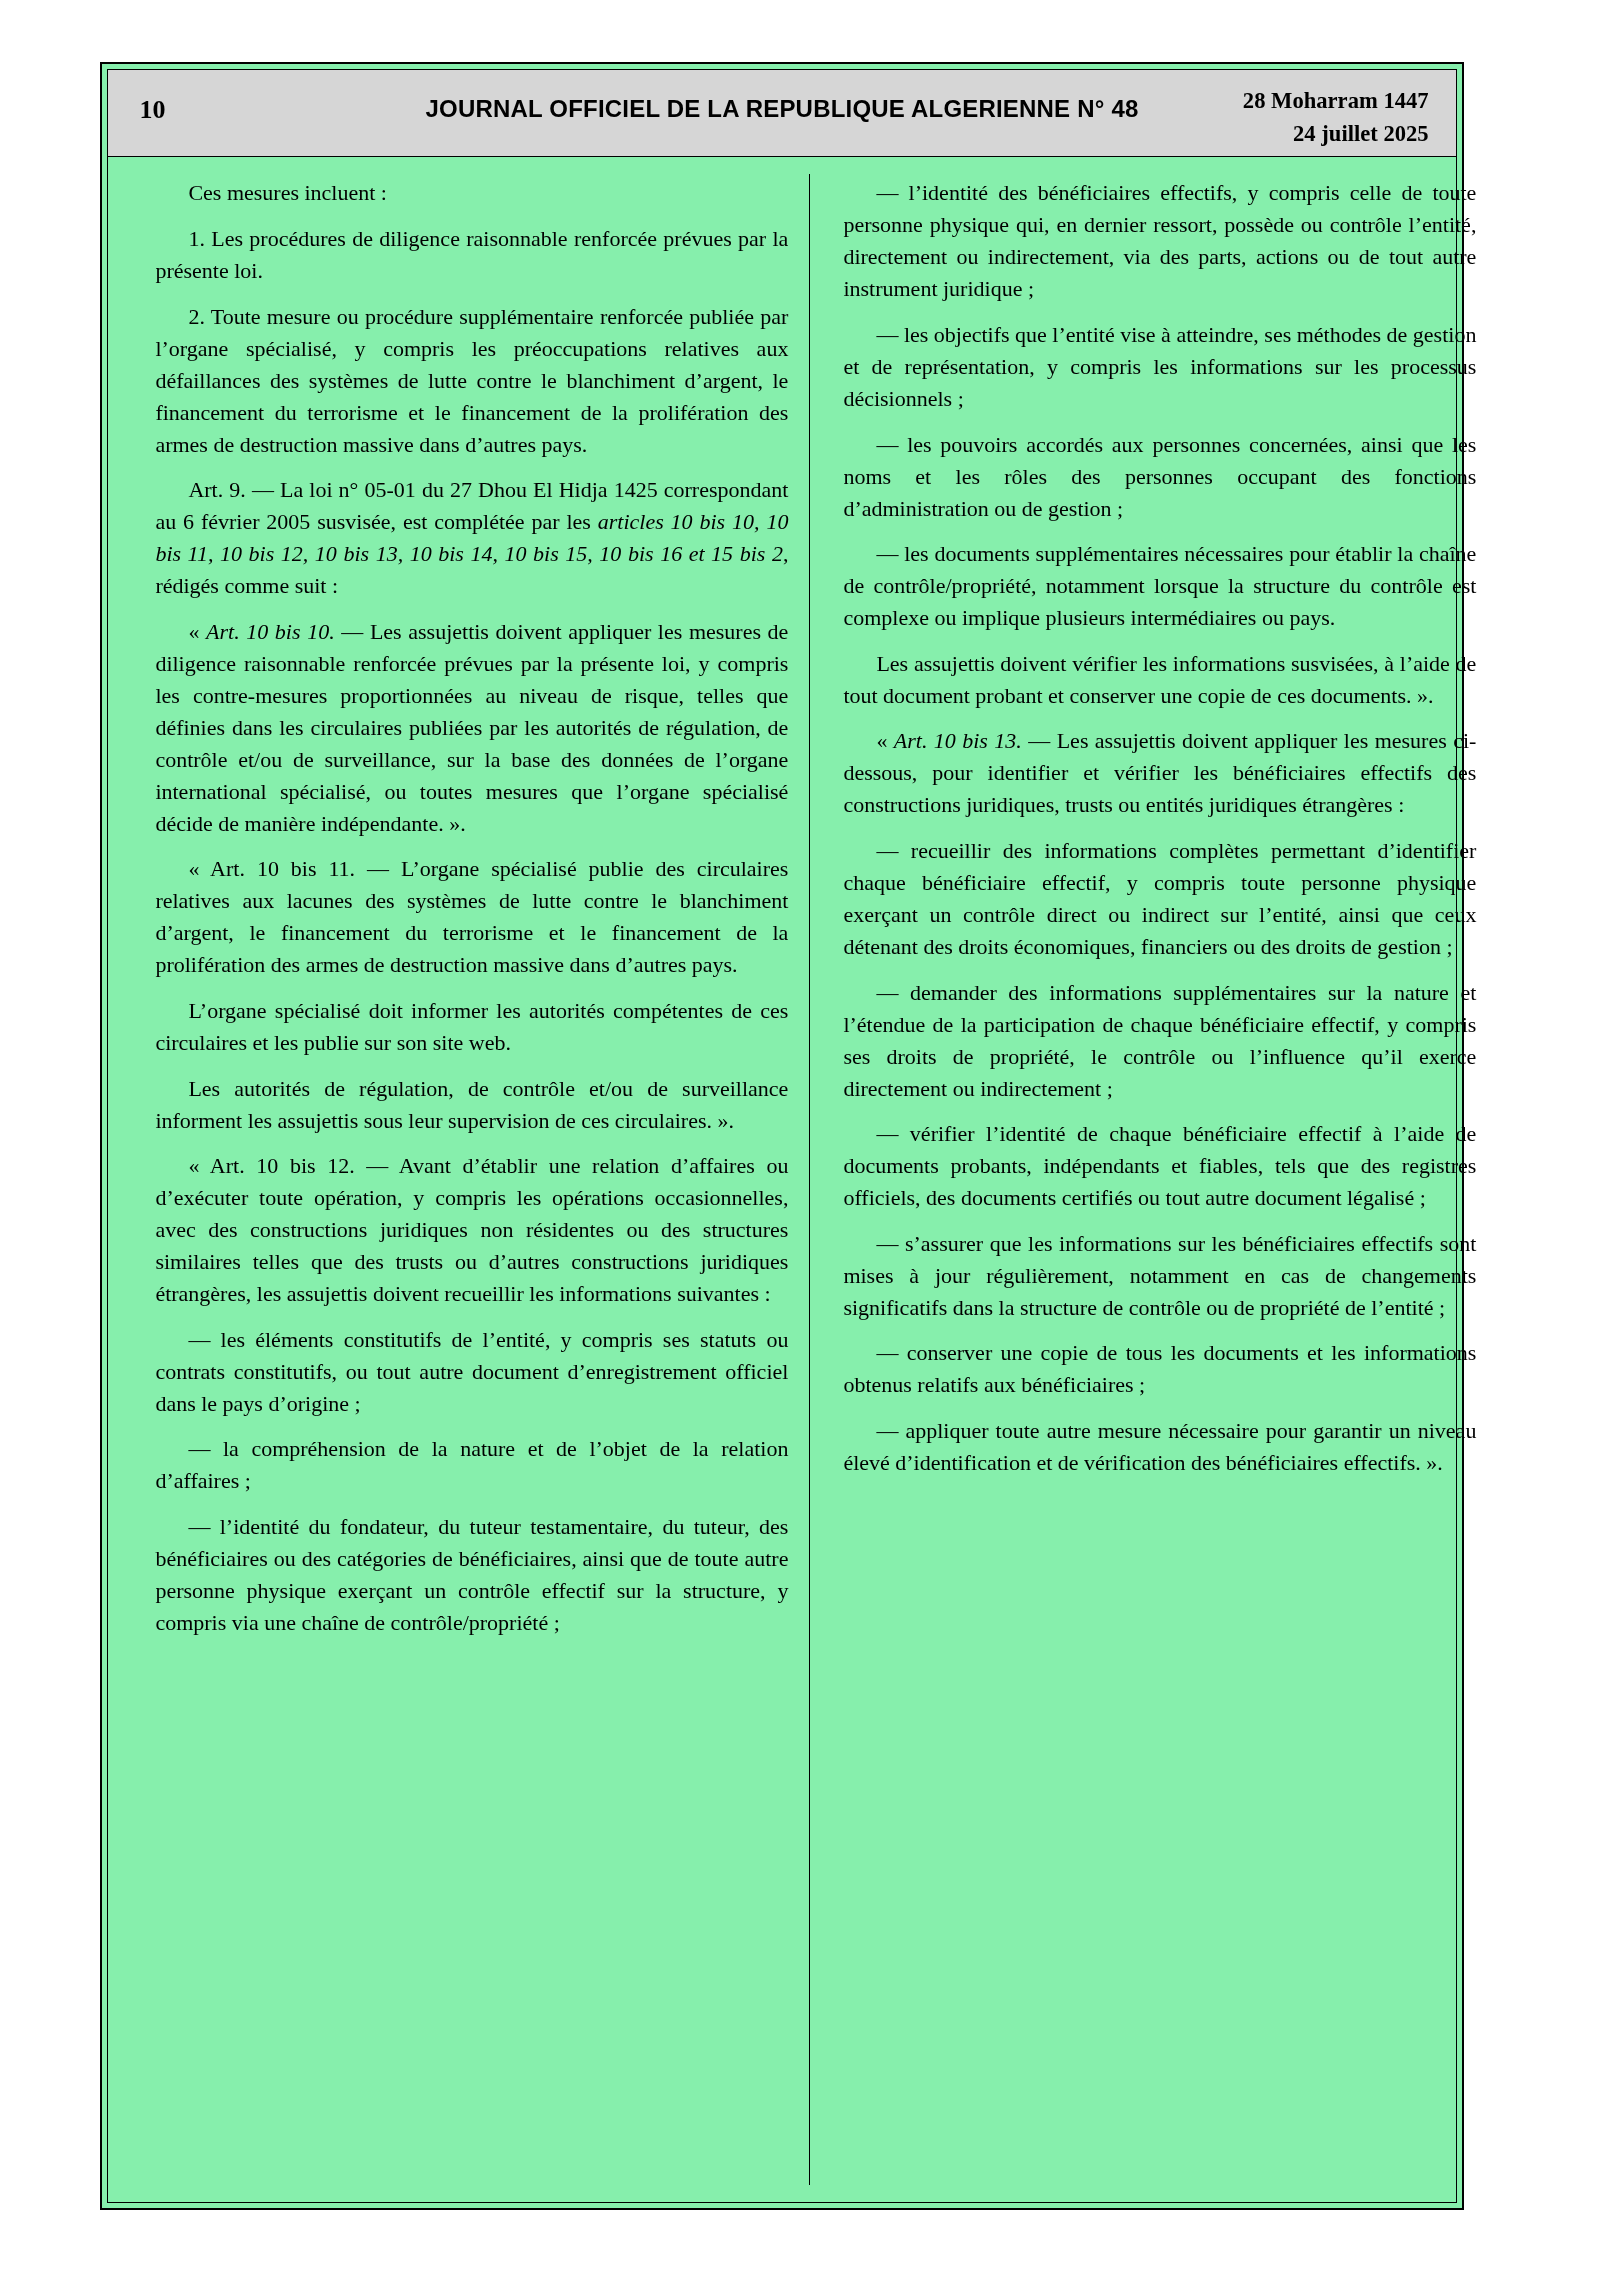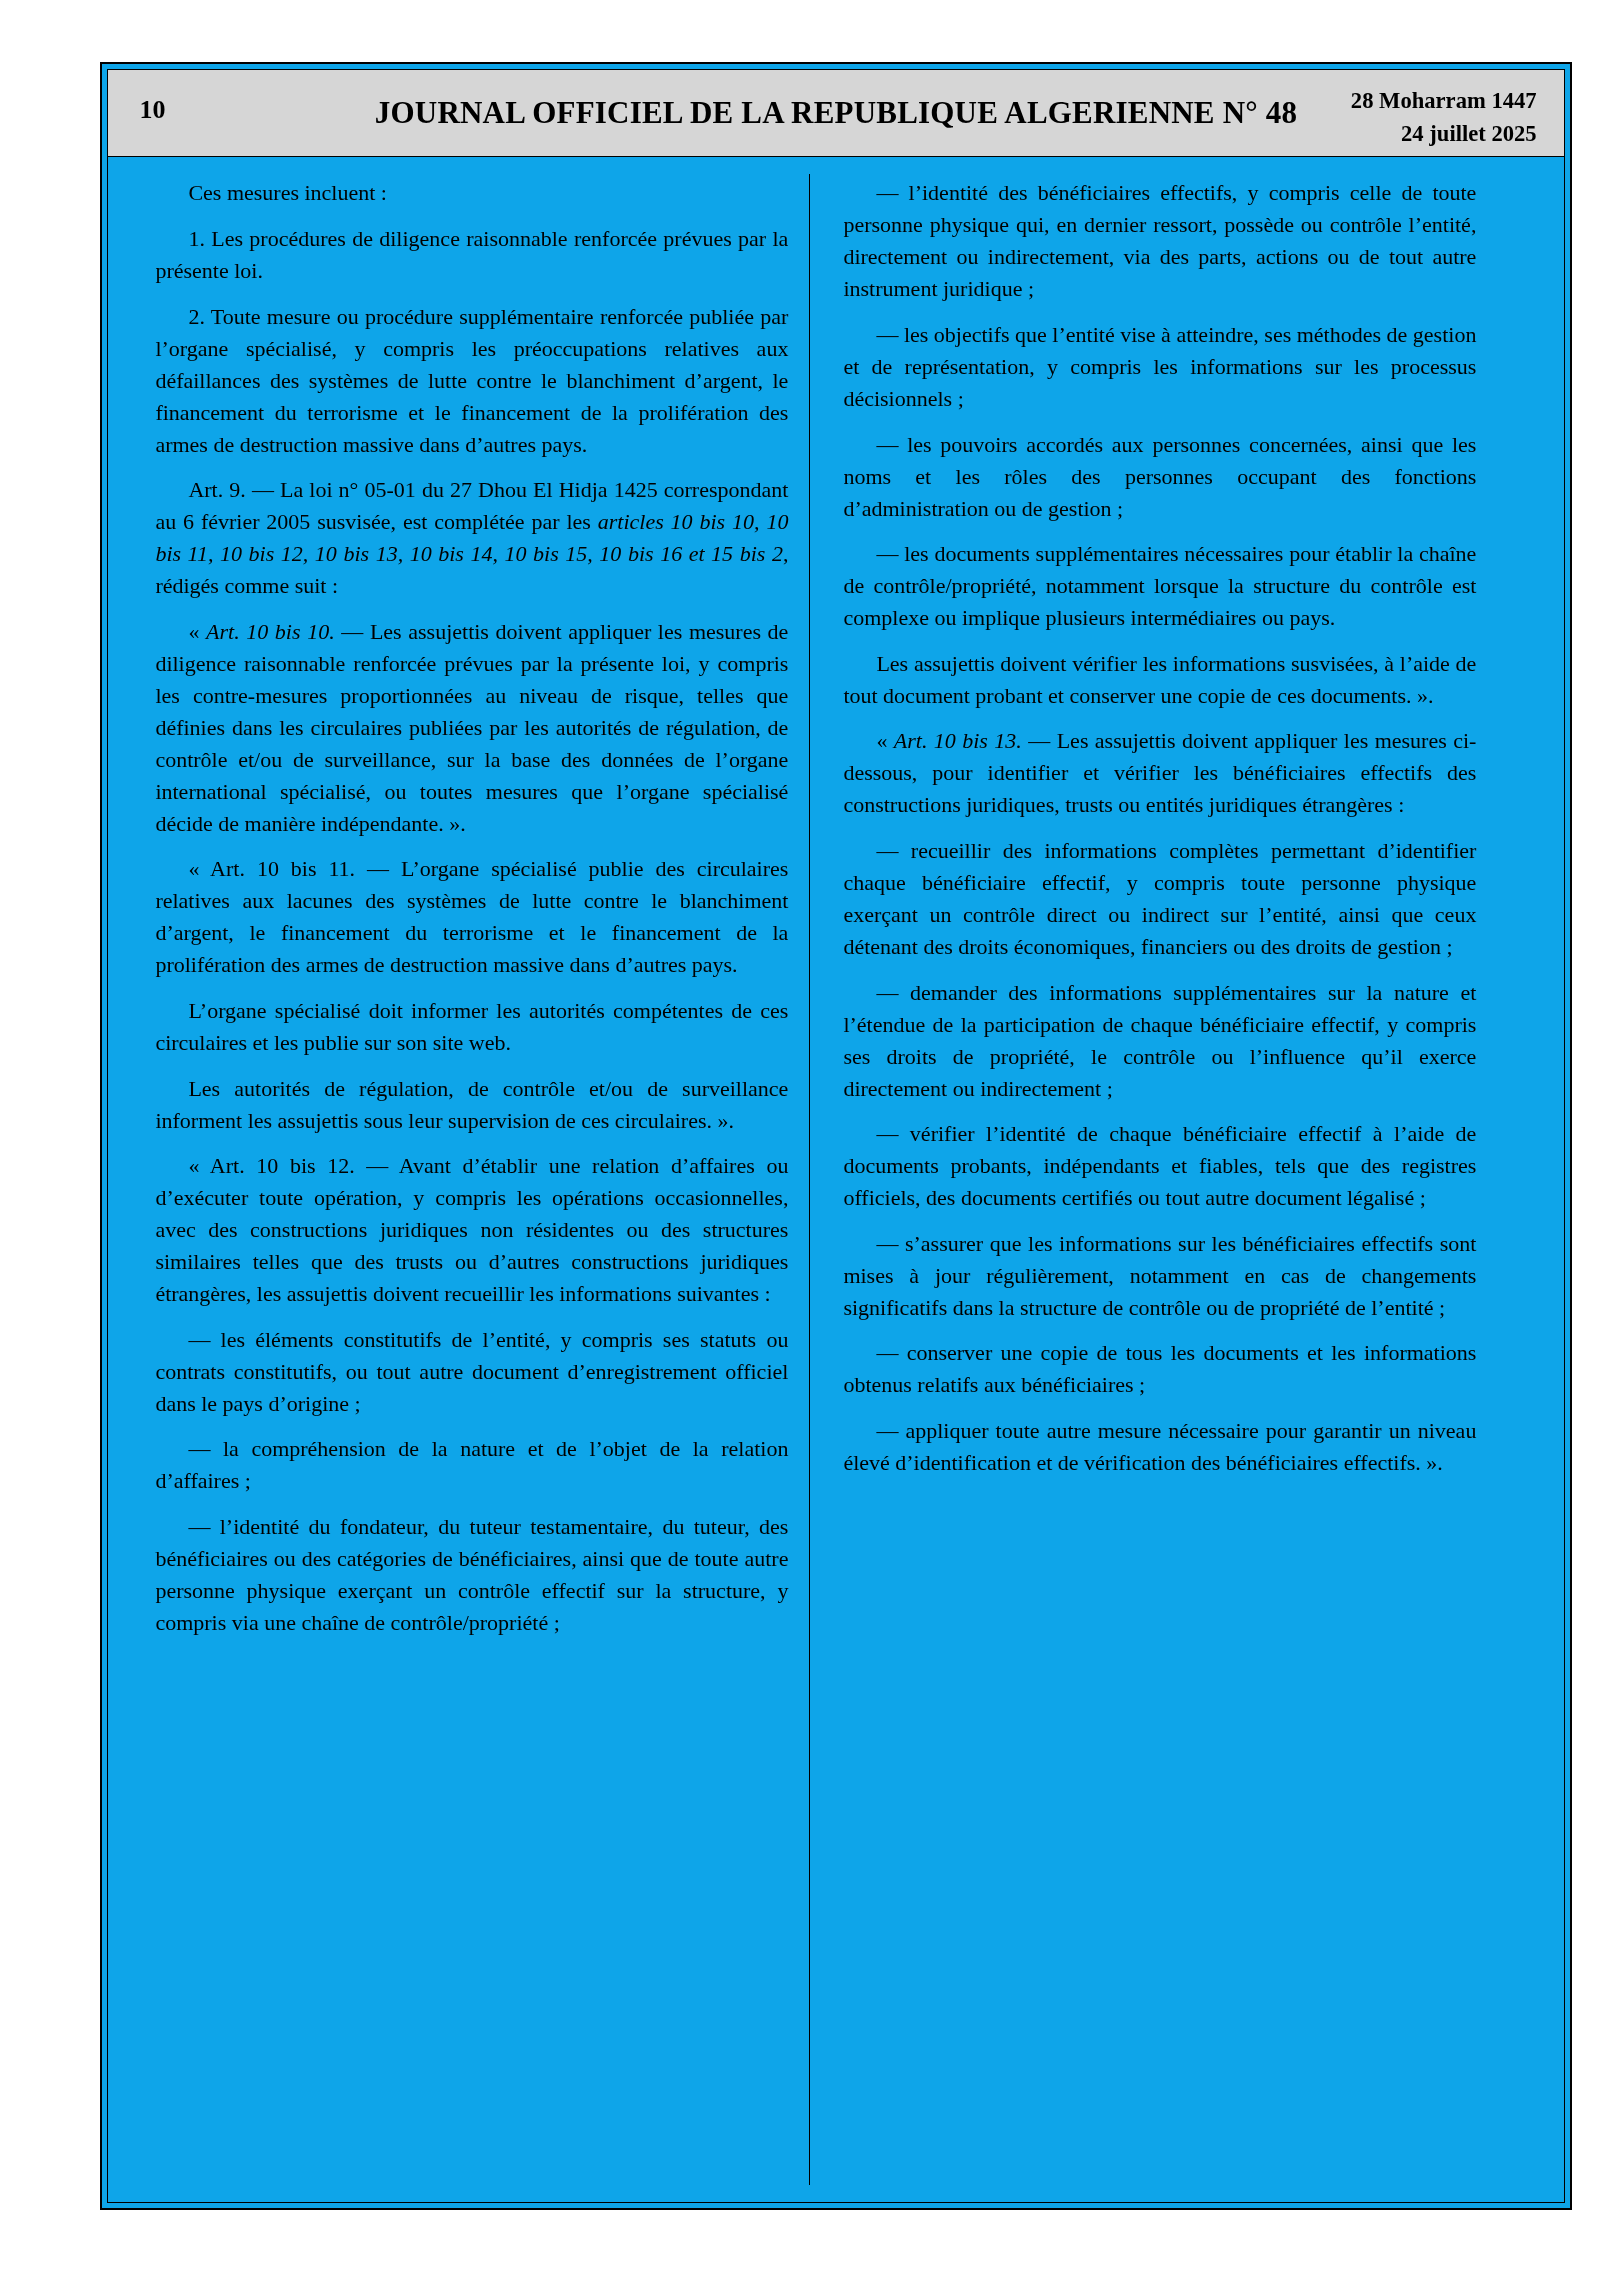--- a/index.html
+++ b/index.html
@@ -10,25 +10,25 @@
   body {
     width: 1615px;
     height: 2285px;
     font-family: "Liberation Serif", serif;
     color: #000000;
   }
   .page {
     position: absolute;
     left: 100px;
     top: 62px;
-    width: 1472px;
+    width: 1364px;
     height: 2148px;
     border: 2.7px solid #000000;
     box-sizing: border-box;
-    background: #0ea5e9;
+    background: #86efac;
   }
   .page-inner {
     position: absolute;
     left: 5.4px;
     top: 5.4px;
     right: 5.4px;
     bottom: 5.4px;
     border: 0.9px solid #000000;
     box-sizing: border-box;
   }
@@ -49,24 +49,24 @@
     font-size: 26px;
     font-weight: bold;
     font-family: "Liberation Serif", serif;
   }
   .header-title {
     position: absolute;
     left: 0;
     right: 0;
     top: 25px;
     text-align: center;
-    font-size: 31px;
+    font-size: 24px;
     font-weight: bold;
     letter-spacing: 0.2px;
-    font-family: Liberation Serif, serif;
+    font-family: Liberation Sans, sans-serif;
   }
   .header-dates {
     position: absolute;
     right: 27px;
     top: 14.5px;
     text-align: right;
     font-size: 22.6px;
     font-weight: bold;
     line-height: 1.45;
     font-family: "Liberation Serif", serif;

